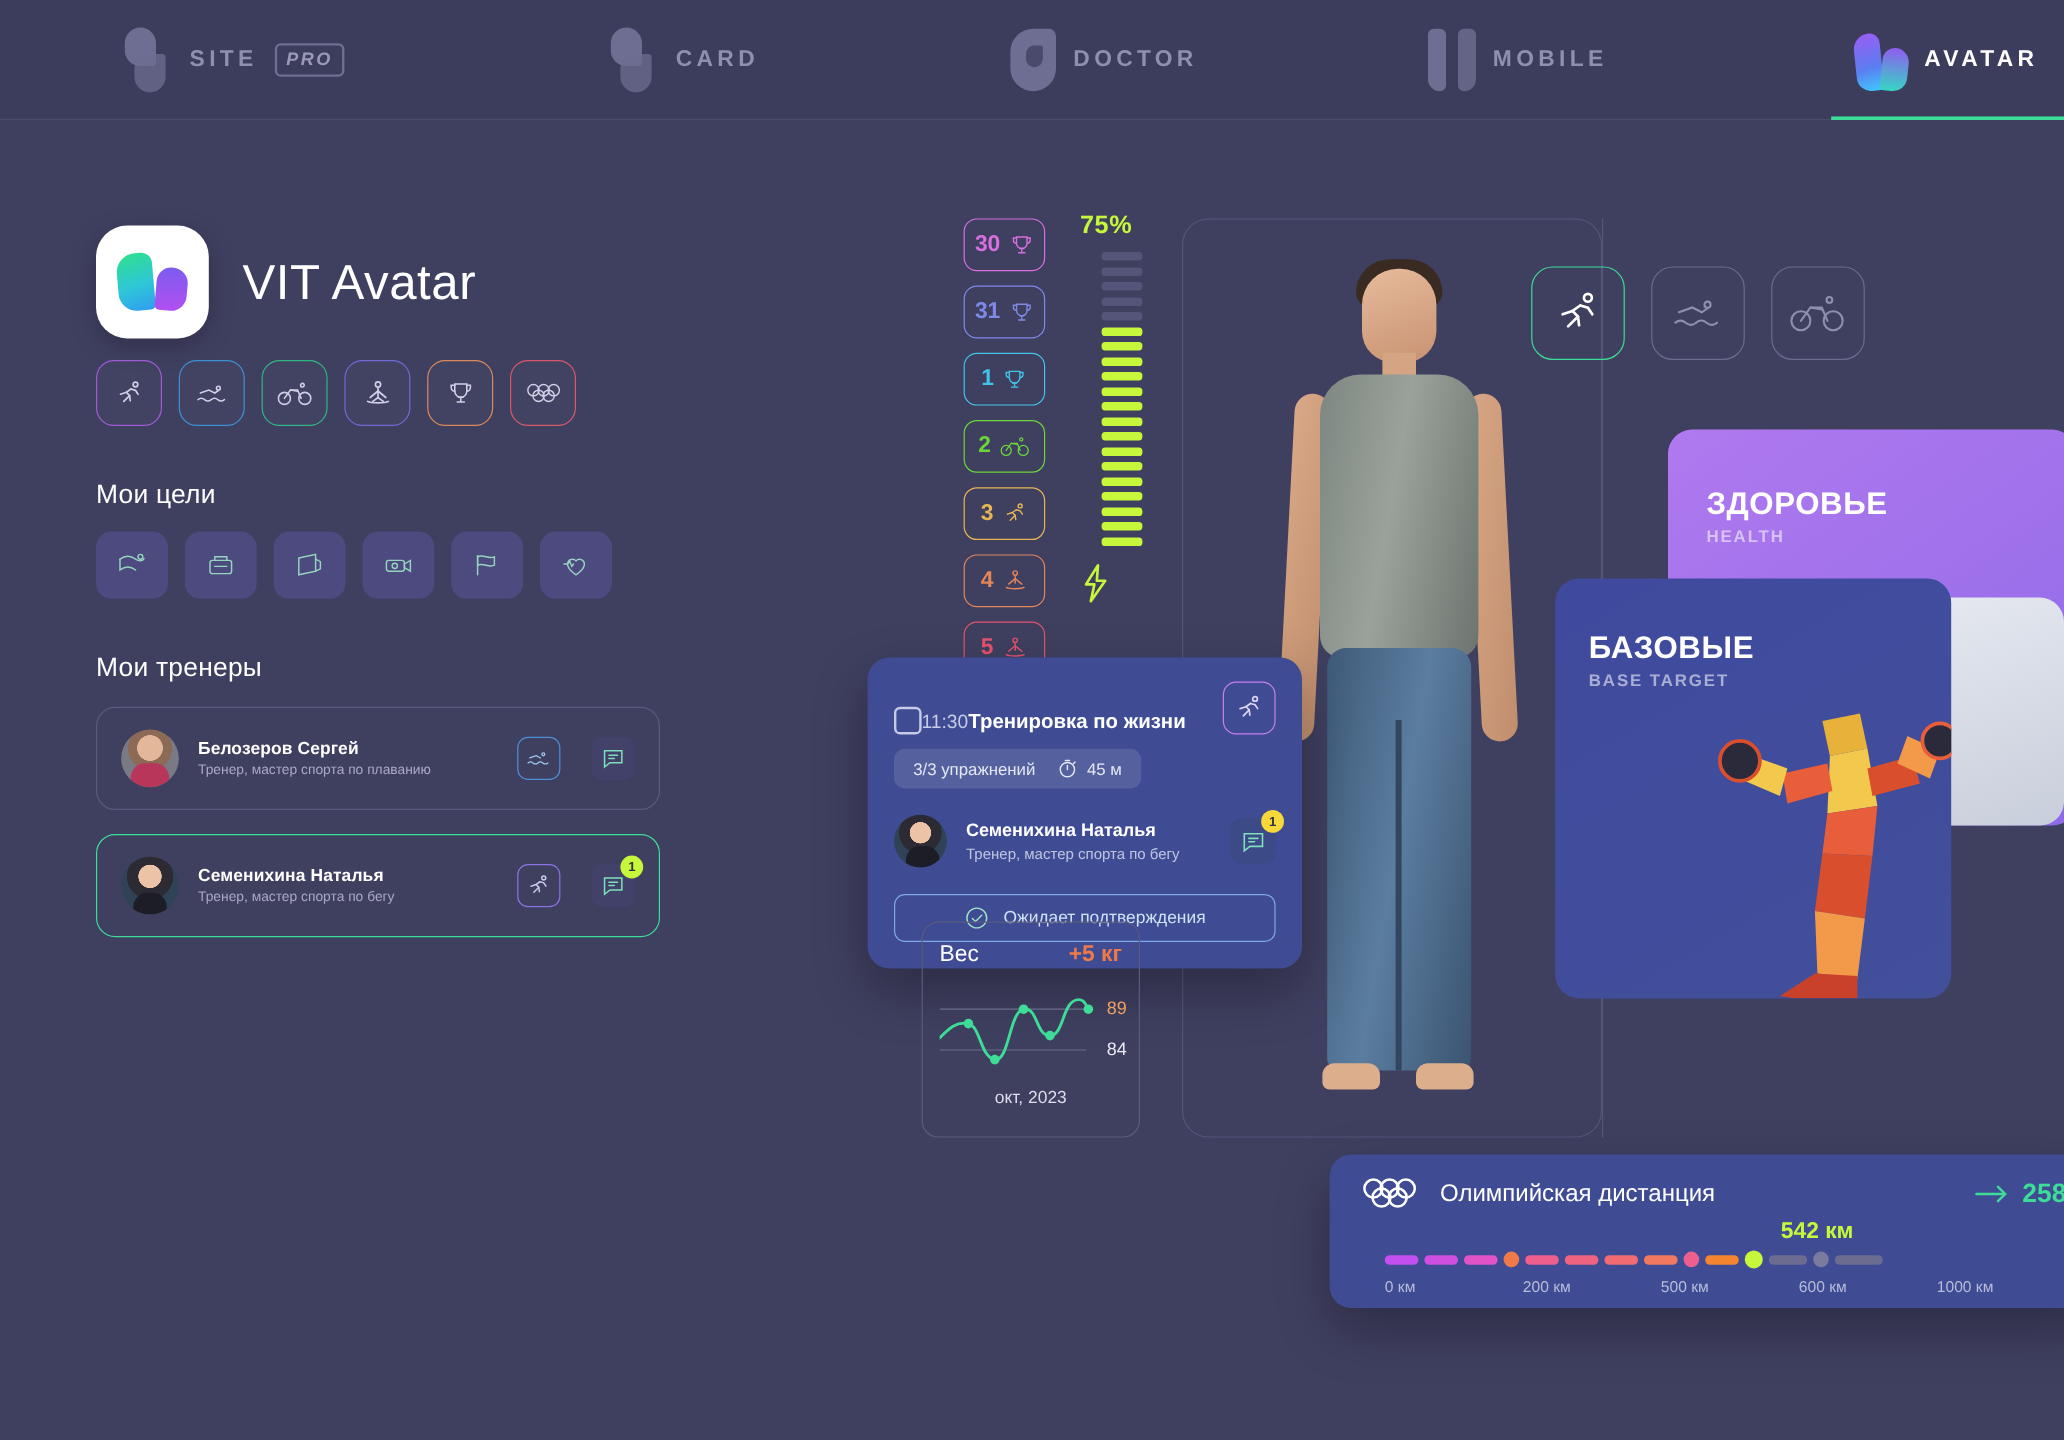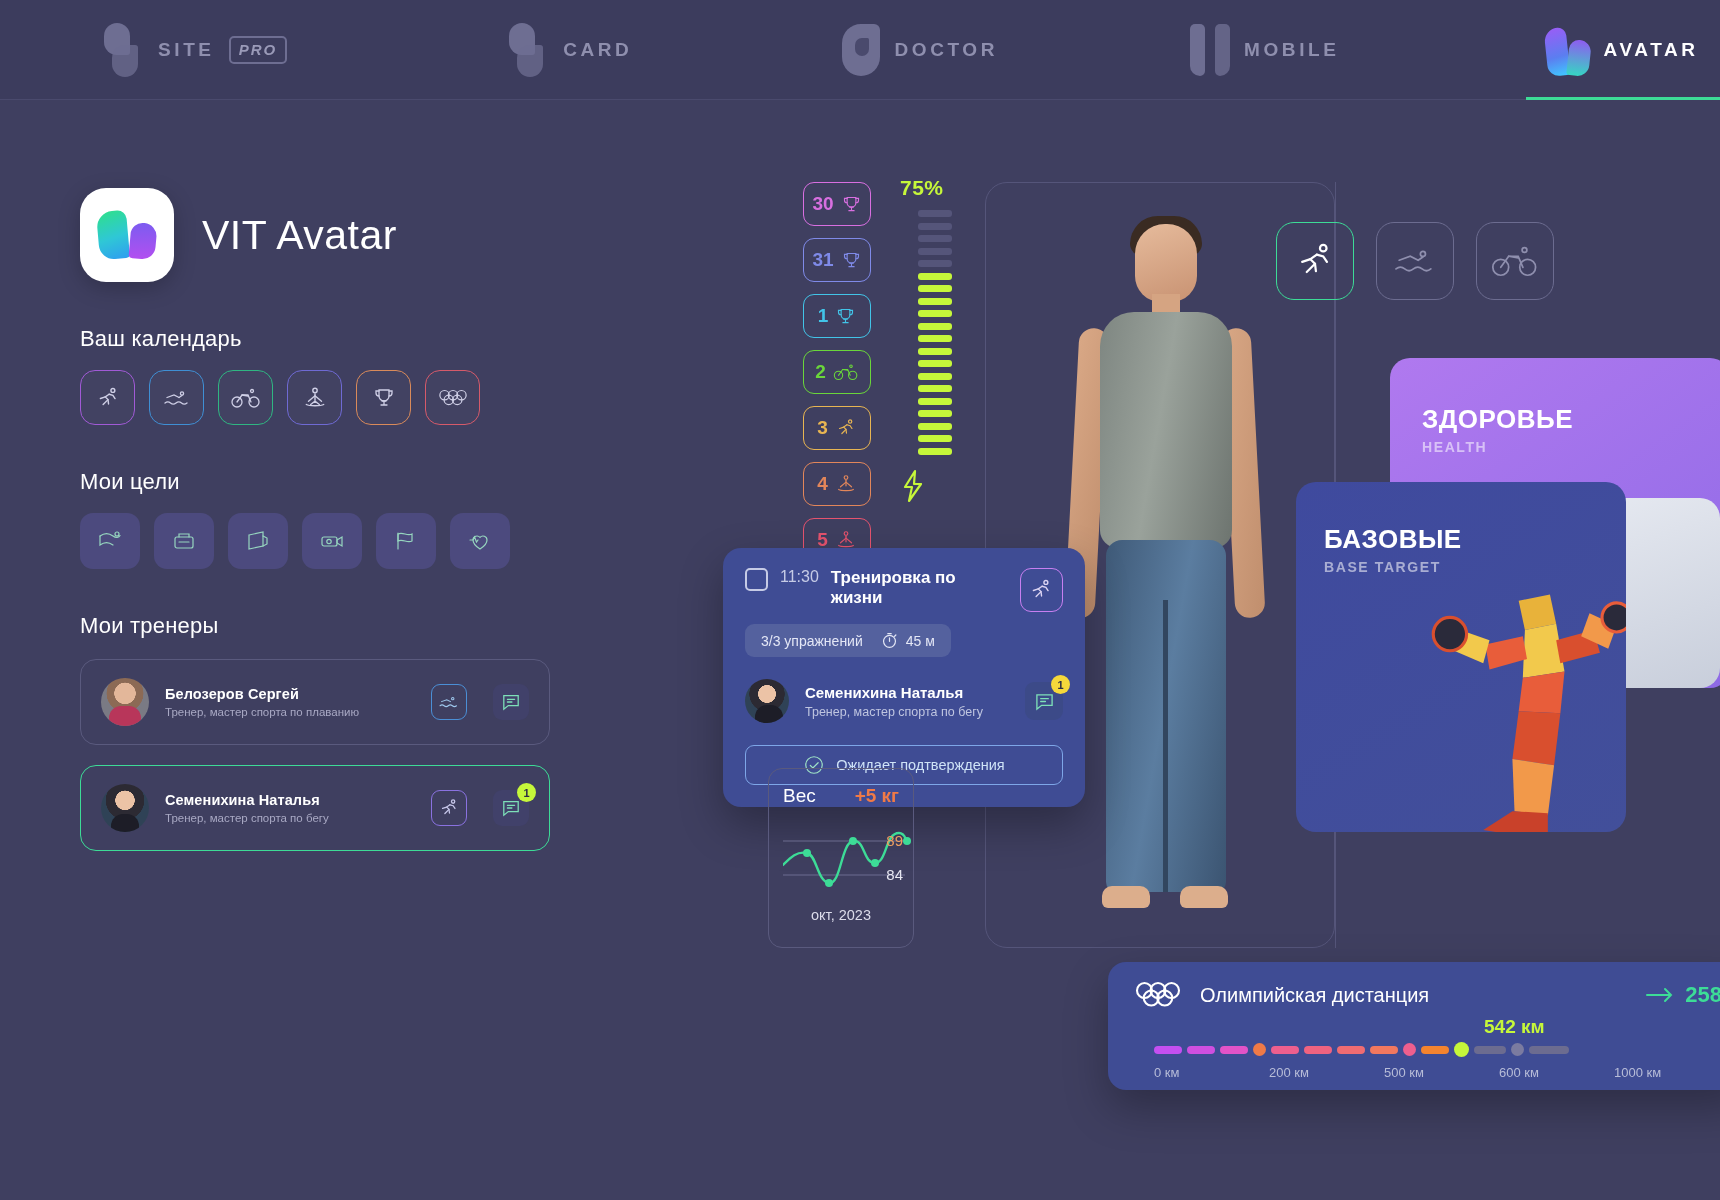--- a/index.html
+++ b/index.html
@@ -138,41 +138,41 @@
   .sport-row { position:absolute; left:1276px; top:222px; display:flex; gap:22px;}
   .sport-chip{width:78px;height:78px;border-radius:18px;border:1.6px solid #6c6c90;
     display:flex;align-items:center;justify-content:center;cursor:pointer;}
   .sport-chip.on{border-color:#3ddc97;}
 
   
   .workout {
     position:absolute; left:723px; top:548px; width:362px; border-radius:18px;
     background:#3f4c94; box-shadow: 0 18px 44px rgba(0,0,0,.3); padding:20px 22px 22px;
   }
-  .wk-top{display:flex;align-items:flex-start;gap:12px;}
+  .wk-top{display:flex;align-items:flex-end;gap:0;}
   .wk-check{width:23px;height:23px;border-radius:5px;border:2px solid #c6cbe6;cursor:pointer;flex:none;}
   .wk-time{font-size:16px;color:#c6cbe6;}
   .wk-title{font-size:17px;font-weight:700;}
   .wk-icon{margin-left:auto;width:44px;height:44px;border-radius:11px;border:1.4px solid #c77ff0;
     display:flex;align-items:center;justify-content:center;cursor:pointer;}
   .wk-meta{margin-top:12px;display:inline-flex;align-items:center;gap:18px;background:#54619e;
     border-radius:9px;padding:8px 16px;font-size:14px;color:#e4e7f6;}
   .wk-trainer{margin-top:22px;display:flex;align-items:center;gap:16px;}
   .wk-trainer .t-av{width:44px;height:44px;}
   .wk-tn{font-size:15px;font-weight:700;}
   .wk-tr{font-size:12.5px;color:#bfc5e0;margin-top:4px;}
   .wk-msg{margin-left:auto;width:38px;height:38px;border-radius:9px;background:#3c4a88;position:relative;
     display:flex;align-items:center;justify-content:center;cursor:pointer;}
   .wk-msg .badge-num{background:#f6d83a;}
   .wk-status{margin-top:22px;height:40px;border:1px solid #7ea6e8;border-radius:9px;
     display:flex;align-items:center;justify-content:center;gap:11px;color:#cfe3f7;font-size:14.5px;cursor:pointer;}
 
   
   .weight {
-    position:absolute; left:768px; top:768px; width:146px; height:180px;
+    position:absolute; left:768px; top:768px; width:182px; height:180px;
     border:1px solid #5a5a7e; border-radius:14px; padding:16px 14px 5px;
   }
   .w-head{display:flex;align-items:baseline;justify-content:space-between;}
   .w-title{font-size:19px;}
   .w-delta{font-size:19px;font-weight:700;color:#f07a47;}
   .w-chart{position:relative;height:86px;margin-top:6px;}
   .w-val{position:absolute;right:-4px;font-size:15px;color:#f0a060;}
   .w-foot{margin-top:8px;text-align:center;font-size:14.5px;color:#dcdcea;}
 
   
@@ -268,21 +268,20 @@
     <div class="app-head">
       <div class="app-icon">
         <div class="g">
             <i class="l"></i>
             <i class="r"></i>
           </div>
       </div>
       <div class="app-title">VIT Avatar</div>
     </div>
 
-    <div class="sec-title">Ваш календарь</div>
     <div class="icon-row">
       <div class="cal-chip" style="border-color:#a15ad6">
         <svg width="26" height="26" viewBox="0 0 24 24" fill="none" stroke="#cfcfe6" stroke-width="1.3" stroke-linecap="round">
           <circle cx="16.5" cy="5" r="1.8"></circle>
             <path d="M13 8.5 9.5 11l2.5 2.5.5 4"></path>
             <path d="M12 13.5 7.5 18"></path>
             <path d="M13 8.5l3.5 1 2 3"></path>
             <path d="M9.5 11 5 12.5"></path>
         </svg>
       </div>

